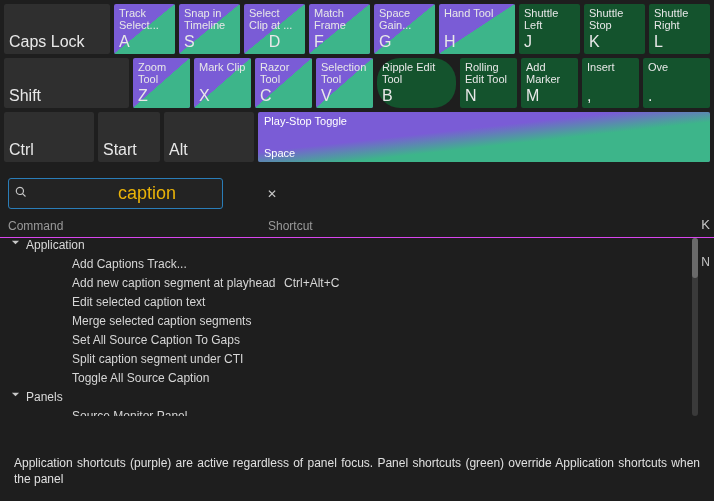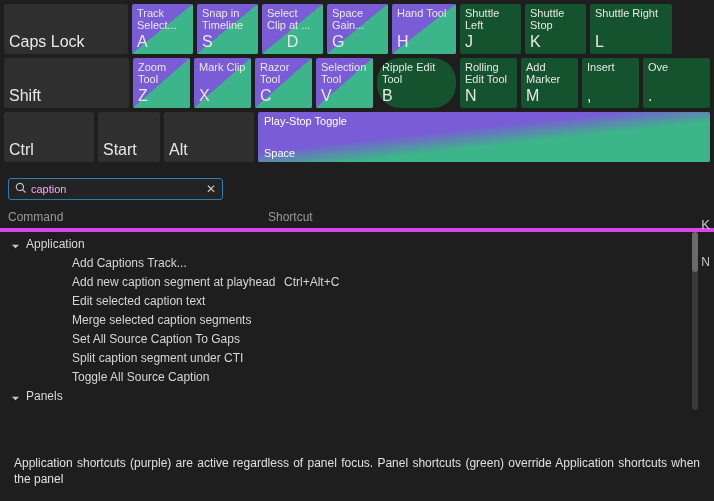--- a/index.html
+++ b/index.html
@@ -18,32 +18,32 @@
 
 
 .space-key { flex: 1; height: 50px; background: #7a5cd6; border-radius: 2px; position: relative; overflow: hidden; padding: 3px 6px; display: flex; flex-direction: column; justify-content: space-between; cursor: pointer; }
 .space-key::before { content:""; position:absolute; inset:0; background: linear-gradient(to bottom right, transparent 0 40%, #3db58a 60% 100%); }
 .space-key span { position: relative; z-index: 2; color: #fff; font-size: 11px; }
 
 
 .search-wrap { margin: 12px 8px 4px 8px; display:flex; align-items:center; gap:10px; }
 .search-box { display:flex; align-items:center; background:#232323; border:1px solid #2a7db8; border-radius:3px; padding:2px 6px; width:215px; }
 .search-box svg { width:12px; height:12px; fill:#c8c8c8; flex:none; }
-.search-box input { background:transparent; border:none; outline:none; color:#f0abfc; font-size:11px; padding:2px 4px; flex:1; }
+.search-box input { background:transparent; border:none; outline:none; color:#eab308; font-size:18px; padding:2px 4px; flex:1;text-align:center; }
 .search-box .clear { cursor:pointer; color:#c8c8c8; font-size:12px; }
 
 
 .table-area { margin: 6px 0 0 0; }
-.thead { display:flex; padding: 4px 8px; color:#9a9a9a; border-bottom:4px solid #d946ef; font-size:12px; }
+.thead { display:flex; padding: 4px 8px; color:#9a9a9a; border-bottom:1px solid #d946ef; font-size:12px; }
 .col-cmd { width: 260px; }
 .col-sc { flex:1; }
 .tbody { height: 178px; overflow:hidden; position:relative; }
 .tbody::after { content:""; position:absolute; top:0; right:16px; width:6px; height:100%; background:#3a3a3a; border-radius:3px; }
 .tbody::before { content:""; position:absolute; top:0; right:16px; width:6px; height:40px; background:#6a6a6a; border-radius:3px; z-index:3; }
-.row { display:flex; align-items:flex-end; height: 19px; padding: 0 8px; color:#d6d6d6; font-size:12px; }
+.row { display:flex; align-items:flex-start; height: 19px; padding: 0 8px; color:#d6d6d6; font-size:12px; }
 .row.group { color:#d9d9d9; }
 .chev { width:14px; display:inline-flex; justify-content:center; margin-right:4px; }
 .chev svg { width:9px; height:9px; fill:#c8c8c8; }
 .indent-1 { padding-left: 40px; }
 .indent-2 { padding-left: 64px; }
 .row .col-cmd { width: 276px; }
 .row .col-sc { flex:1; }
 
 
 .footer { position:absolute; left:0; right:0; bottom:0; padding: 10px 14px 14px; color:#e0e0e0; font-size:12px; text-align:justify; line-height:16px; }
@@ -69,36 +69,40 @@
         </div>
         <div class="key split" style="width: 61px;">
           <span class="label-top">Snap in Timeline</span>
           <span class="label-bottom">S</span>
         </div>
         <div class="key split" style="width: 61px; align-items: center;">
           <span class="label-top">Select Clip at ...</span>
           <span class="label-bottom">D</span>
         </div>
         <div class="key split" style="width: 61px;">
+          <span class="label-top">Match Frame</span>
+          <span class="label-bottom">F</span>
+        </div>
+        <div class="key split" style="width: 61px;">
           <span class="label-top">Space Gain...</span>
           <span class="label-bottom">G</span>
         </div>
-        <div class="key split" style="width: 64px;">
+        <div class="key split" style="width: 76px;">
           <span class="label-top">Hand Tool</span>
           <span class="label-bottom">H</span>
         </div>
         <div class="key purple" style="width: 61px;">
           <span class="label-top">Shuttle Left</span>
           <span class="label-bottom">J</span>
         </div>
         <div class="key purple" style="width: 61px;">
           <span class="label-top">Shuttle Stop</span>
           <span class="label-bottom">K</span>
         </div>
-        <div class="key purple" style="width: 82px;">
+        <div class="key purple" style="width: 61px;">
           <span class="label-top">Shuttle Right</span>
           <span class="label-bottom">L</span>
         </div>
       </div>
   </div>
 
   <div class="kb-row">
     <div class="key mod" style="width:158px">
       <span class="label-top"></span>
       <span class="label-bottom">Shift</span>

